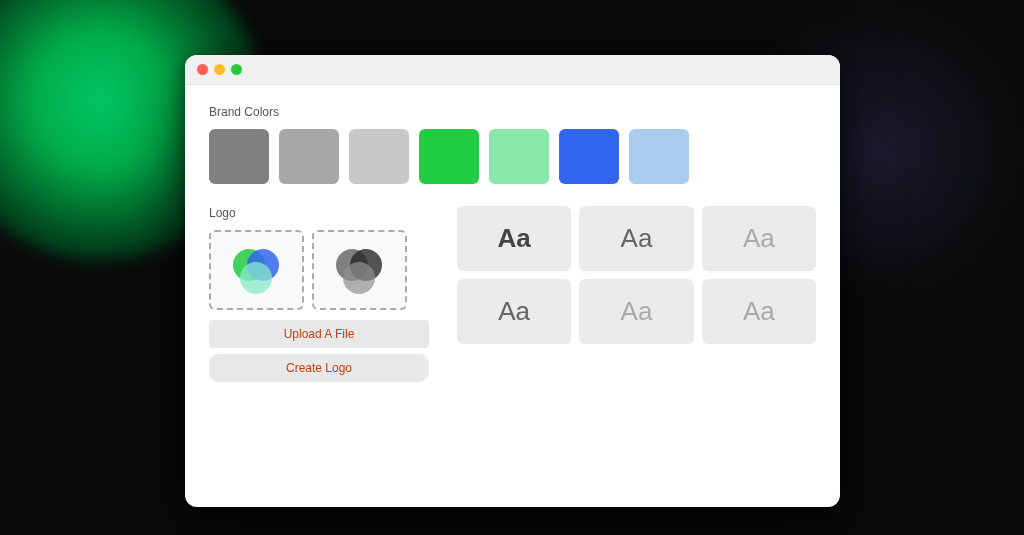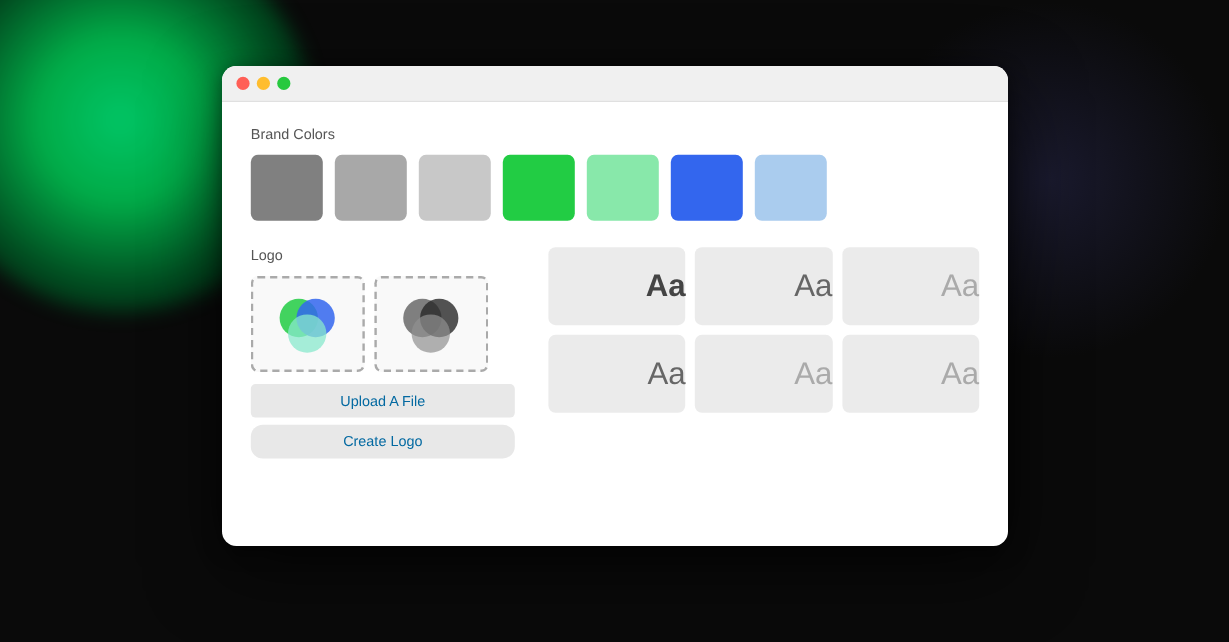--- a/index.html
+++ b/index.html
@@ -35,21 +35,21 @@
       background: radial-gradient(circle, #1a1a2e 0%, #0a0a0a 70%);
       border-radius: 50%;
     }
 
     
     .window {
       position: absolute;
       top: 55px;
       left: 185px;
       width: 655px;
-      height: 400px;
+      height: 452px;
       background: #ffffff;
       border-radius: 12px;
       box-shadow: 0 20px 60px rgba(0,0,0,0.6), 0 4px 16px rgba(0,0,0,0.4);
       overflow: hidden;
     }
 
     .window-titlebar {
       height: 30px;
       background: #f0f0f0;
       display: flex;
@@ -150,21 +150,21 @@
     }
 
     
     .action-btn {
       width: 100%;
       padding: 7px 0;
       background: #e8e8e8;
       border: none;
       border-radius: 4px;
       font-size: 12px;
-      color: #0369a1;
+      color: #c2410c;
       cursor: pointer;
       margin-bottom: 6px;
       font-family: inherit;
     }
 
     .action-btn:last-child {
       margin-bottom: 0;
       border-radius: 10px;
     }
 
@@ -174,21 +174,21 @@
       grid-template-columns: repeat(3, 1fr);
       gap: 8px;
     }
 
     .typo-box {
       background: #ebebeb;
       border-radius: 6px;
       height: 65px;
       display: flex;
       align-items: center;
-      justify-content: flex-end;
+      justify-content: center;
     }
 
     .typo-box span {
       font-size: 26px;
       color: #555;
       font-weight: 500;
     }
 
     .typo-box.light span {
       color: #aaa;

